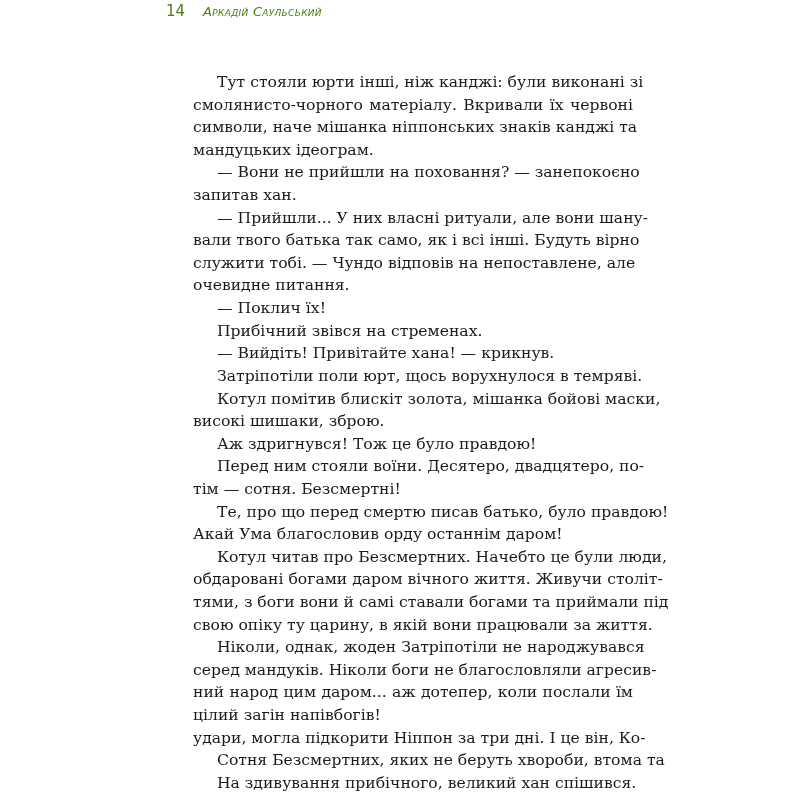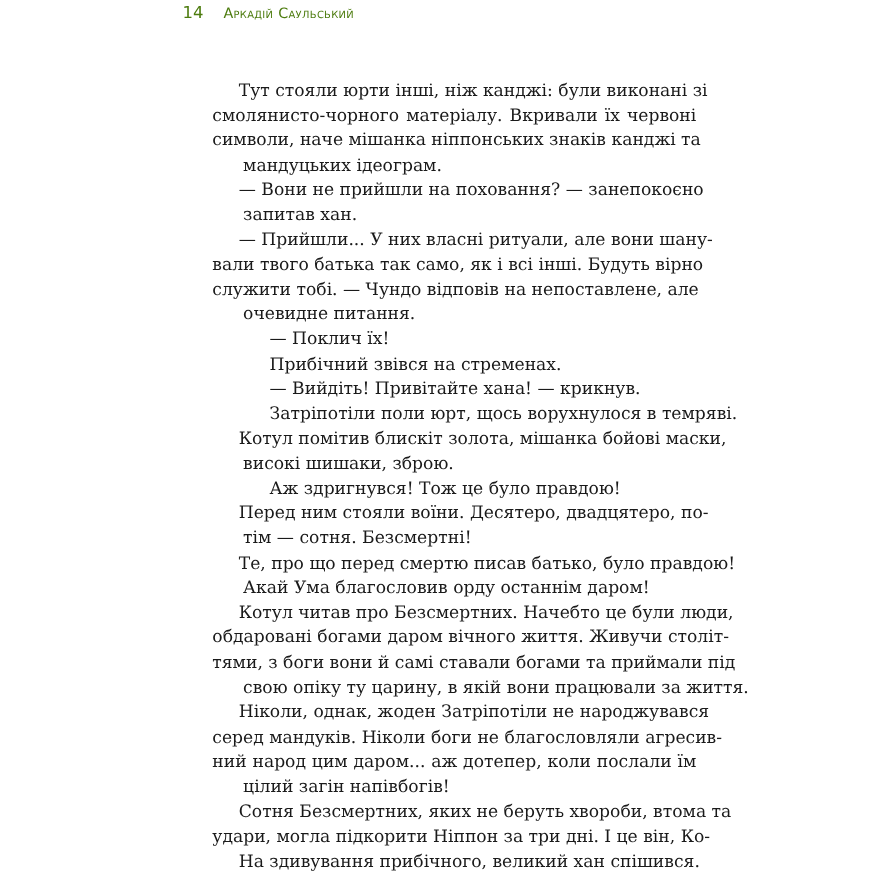--- a/index.html
+++ b/index.html
@@ -3,31 +3,31 @@
 <meta charset="utf-8">
 <style>
   html, body { margin: 0; padding: 0; background: #ffffff; }
   body { width: 800px; height: 800px; position: relative; overflow: hidden; }
   .header {
     position: absolute; top: 2px; left: 166px;
     font-family: "DejaVu Sans", sans-serif; color: #4d7c0f;
     display: flex; align-items: baseline;
   }
   .page-num { font-size: 15px; margin-right: 18px; }
-  .running-title { font-size: 11.5px; font-variant: small-caps; letter-spacing: 0.3px; font-size: 13px; }
+  .running-title { font-size: 11.5px; font-variant: small-caps; letter-spacing: 0.3px; font-size: 13px; font-style: italic; }
   .text-block {
     position: absolute; top: 71px; left: 193px; width: 440px;
     font-family: "DejaVu Serif", serif; font-size: 16px; color: #1a1a1a;
   }
   .line {
     height: 22.62px; line-height: 22.62px; white-space: nowrap;
     text-align: justify; text-align-last: justify;
     font-size: 15.6px;
   }
-  .line.last { text-align-last: left; margin-left: 28px; }
+  .line.last { text-align-last: left; }
   .line.indent { padding-left: 24px; }
 </style>
 </head>
 <body>
 
 <div class="header">
   <span class="page-num">14</span>
   <span class="running-title">Аркадій Саульський</span>
 </div>
 
@@ -54,16 +54,16 @@
     <div class="line indent">Те, про що перед смертю писав батько, було правдою!</div>
     <div class="line last">Акай Ума благословив орду останнім даром!</div>
     <div class="line indent">Котул читав про Безсмертних. Начебто це були люди,</div>
     <div class="line">обдаровані богами даром вічного життя. Живучи століт-</div>
     <div class="line">тями, з боги вони й самі ставали богами та приймали під</div>
     <div class="line last">свою опіку ту царину, в якій вони працювали за життя.</div>
     <div class="line indent">Ніколи, однак, жоден Затріпотіли не народжувався</div>
     <div class="line">серед мандуків. Ніколи боги не благословляли агресив-</div>
     <div class="line">ний народ цим даром... аж дотепер, коли послали їм</div>
     <div class="line last">цілий загін напівбогів!</div>
+    <div class="line">удари, могла підкорити Ніппон за три дні. І це він, Ко-</div>
     <div class="line indent">Сотня Безсмертних, яких не беруть хвороби, втома та</div>
-    <div class="line">удари, могла підкорити Ніппон за три дні. І це він, Ко-</div>
     <div class="line indent">На здивування прибічного, великий хан спішився.</div>
   </div>
 
 </body></html>

